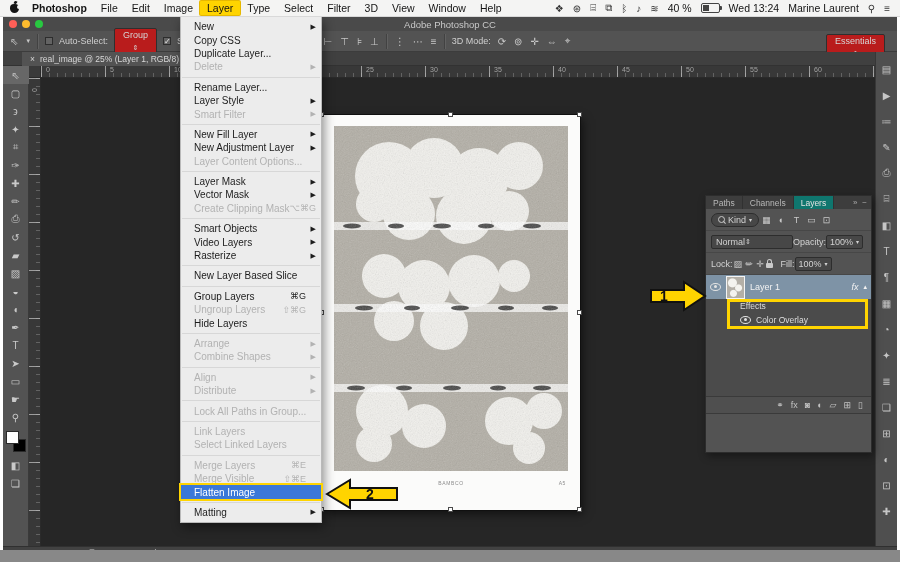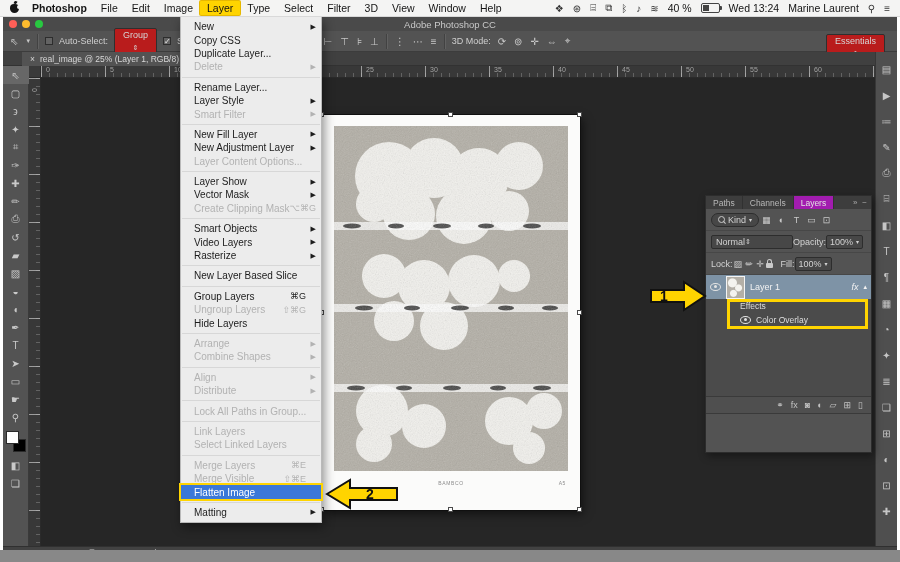--- a/index.html
+++ b/index.html
@@ -95,21 +95,21 @@
   .menu-row.highlighted{background:#3b78d8;color:#fff;}
   .menu-row.highlighted .mi-shortcut{color:#fff;}
   .menu-row.annotated{outline:2px solid #ffd400;outline-offset:0;}
 
   
   #layers-panel{left:705px;top:195px;width:167px;height:258px;background:#535353;z-index:10;
                 border:1px solid #2c2c2c;box-sizing:border-box;font-size:9px;color:#d2d2d2;
                 box-shadow:2px 3px 8px rgba(0,0,0,.4);}
   #lp-tabs{display:flex;height:13px;background:#3d3d3d;align-items:stretch;}
   .lp-tab{padding:0 7px;display:flex;align-items:center;font-size:8.5px;color:#b8b8b8;border-right:1px solid #313131;}
-  .lp-tab.active{background:#a21caf;color:#e2e2e2;}
+  .lp-tab.active{background:#0f766e;color:#e2e2e2;}
   #lp-tabs .tabspace{margin-left:auto;display:flex;align-items:center;gap:5px;padding-right:4px;color:#aaa;font-size:8px;}
   .lp-row{display:flex;align-items:center;gap:0;padding:0 5px;height:21px;border-bottom:1px solid #474747;}
   .pill{background:#474747;border:1px solid #2d2d2d;border-radius:8px;display:inline-flex;align-items:center;gap:3px;padding:1px 6px;}
   .mag{width:5px;height:5px;border:1px solid #c9c9c9;border-radius:50%;position:relative;display:inline-block;}
   .mag::after{content:"";position:absolute;width:3px;height:1px;background:#c9c9c9;transform:rotate(45deg);right:-2px;bottom:-1px;}
   .ficon{width:15px;text-align:center;font-size:9px;color:#c9c9c9;}
   .select{background:#474747;border:1px solid #2d2d2d;border-radius:2px;display:inline-flex;align-items:center;padding:1px 4px;}
   .valbox{background:#474747;border:1px solid #2d2d2d;border-radius:2px;padding:1px 3px;display:inline-flex;gap:3px;align-items:center;}
   .lockicon{width:7px;height:5px;background:#c9c9c9;border-radius:1px;position:relative;display:inline-block;margin-top:4px;}
   .lockicon::before{content:"";position:absolute;top:-4px;left:1px;width:3px;height:3px;border:1px solid #c9c9c9;border-bottom:none;border-radius:3px 3px 0 0;}
@@ -411,21 +411,21 @@
         <span class="mi-label">Layer Content Options...</span>
         <span class="mi-shortcut"></span>
         <span class="mi-arrow"></span>
       </div>
       <div class="menu-row sep">
         
         
         
       </div>
       <div class="menu-row">
-        <span class="mi-label">Layer Show</span>
+        <span class="mi-label">Layer Mask</span>
         <span class="mi-shortcut"></span>
         <span class="mi-arrow">▶</span>
       </div>
       <div class="menu-row">
         <span class="mi-label">Vector Mask</span>
         <span class="mi-shortcut"></span>
         <span class="mi-arrow">▶</span>
       </div>
       <div class="menu-row disabled">
         <span class="mi-label">Create Clipping Mask</span>

